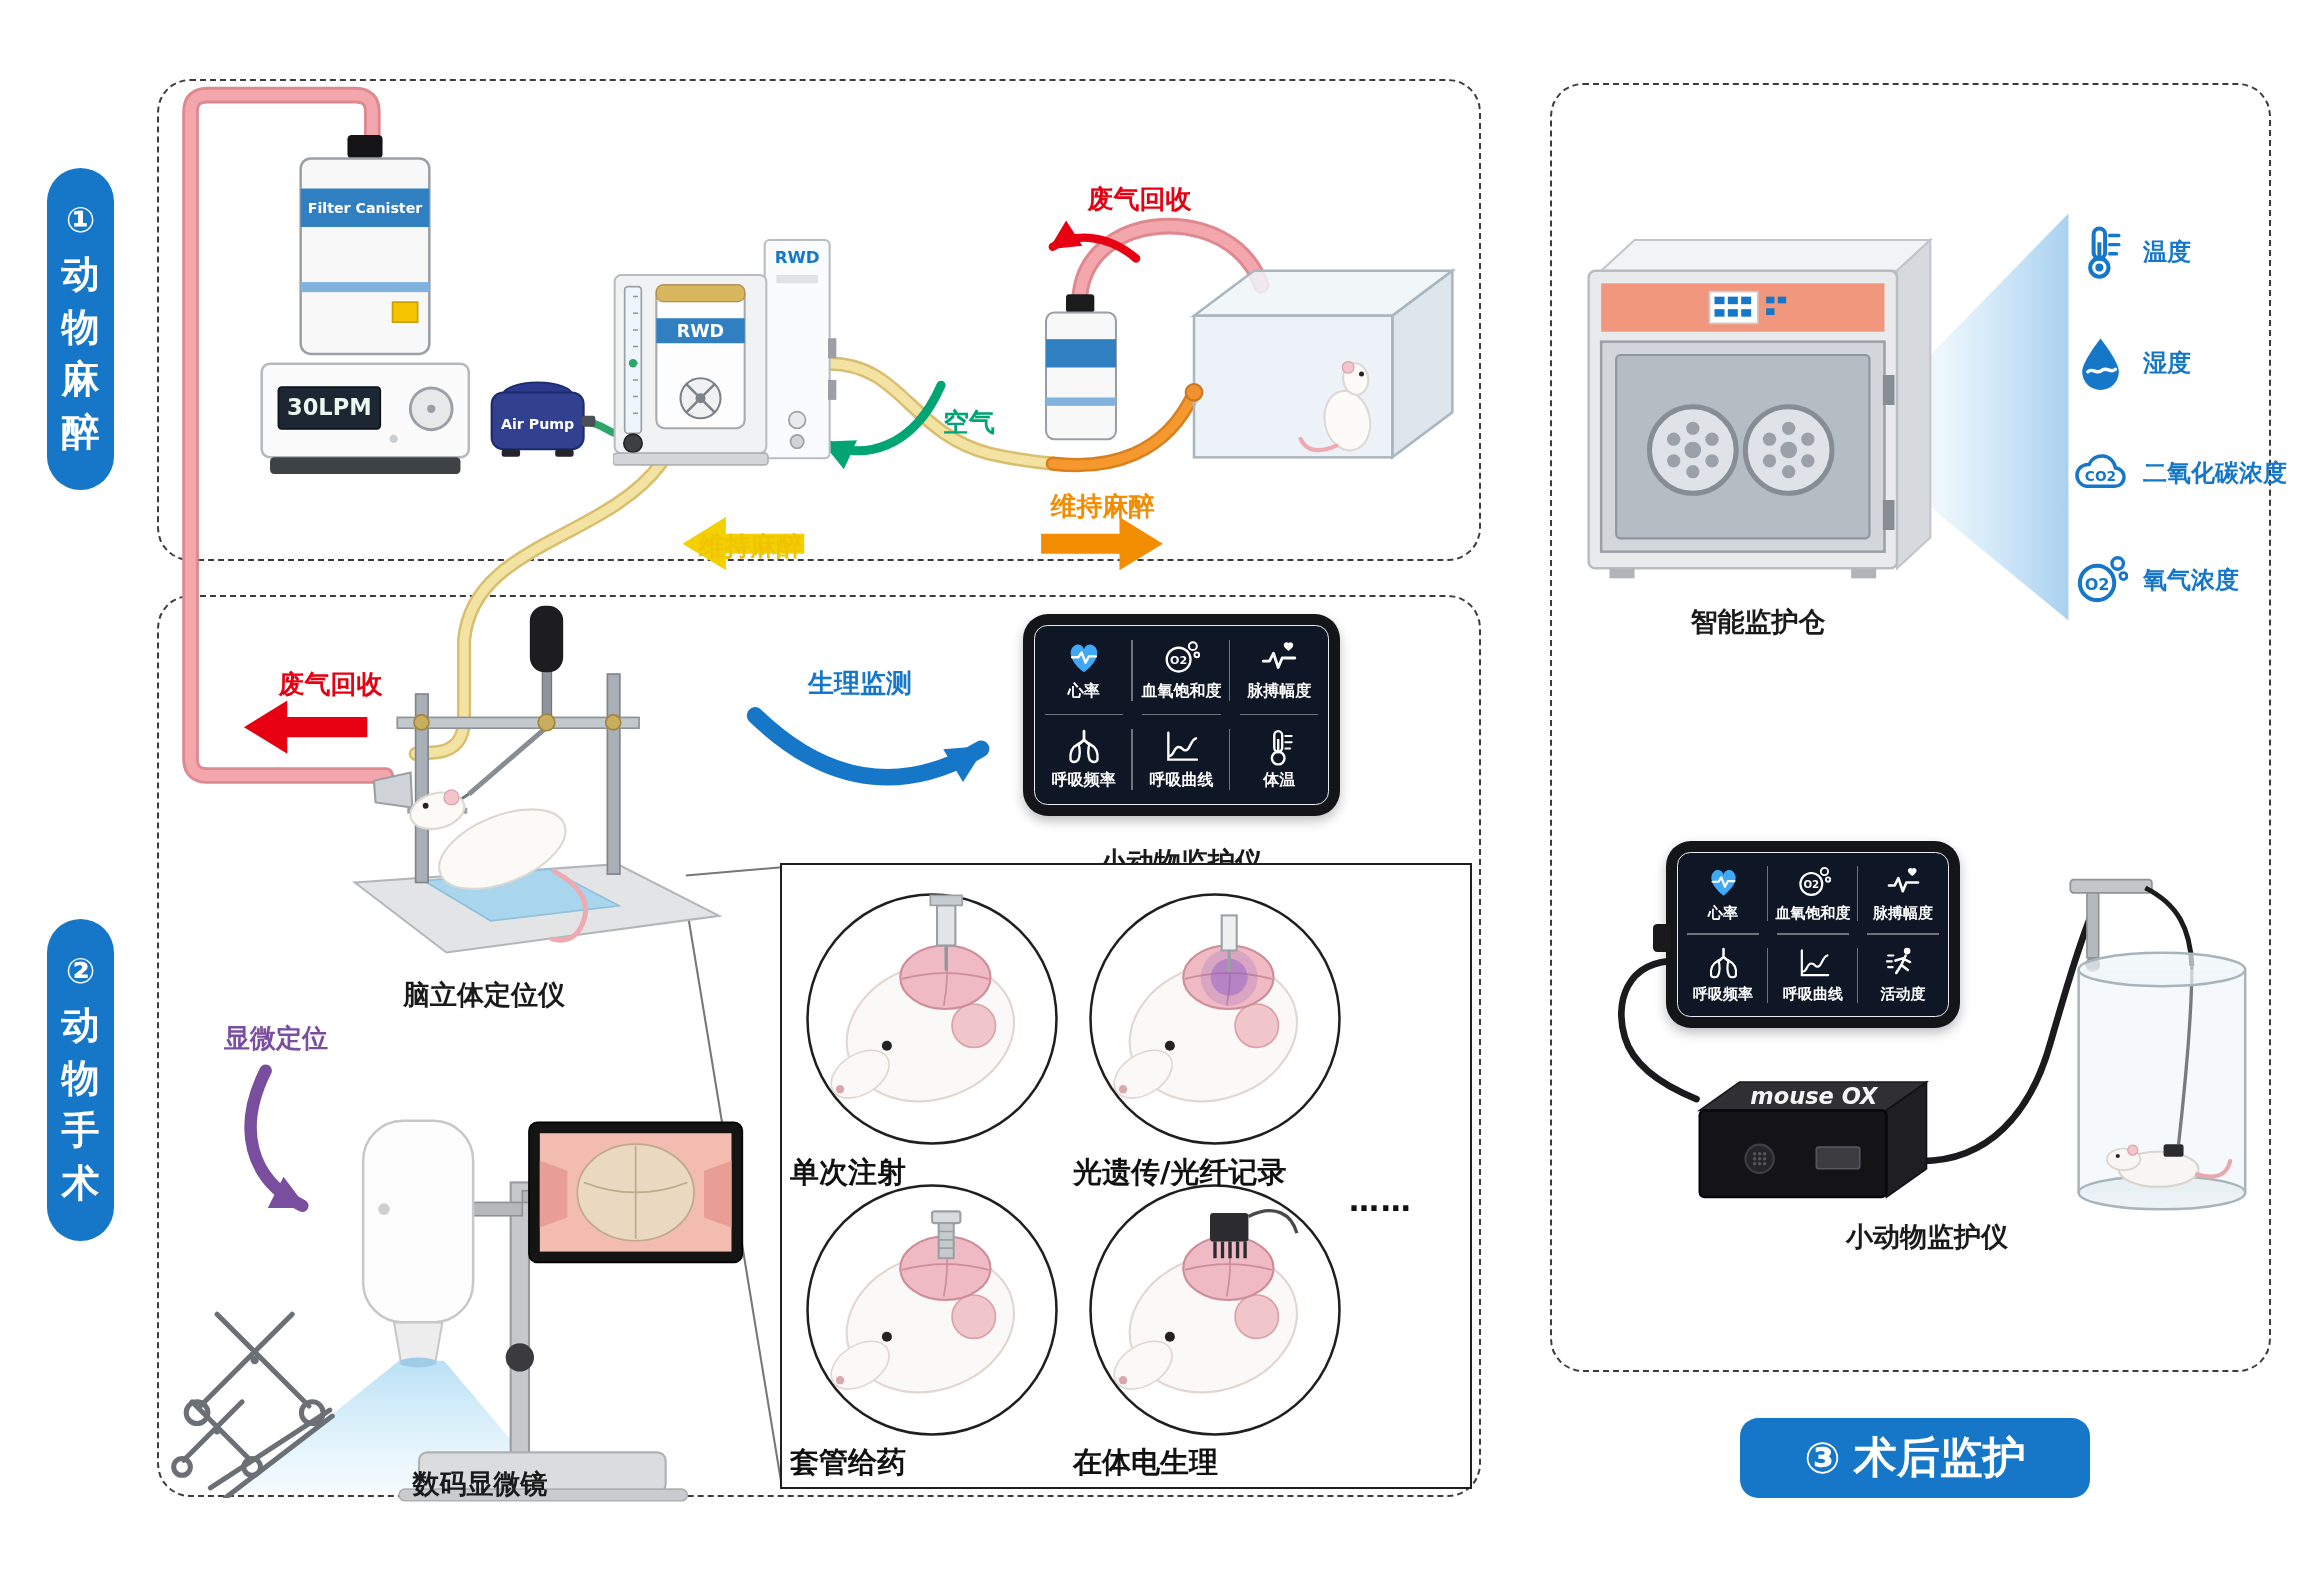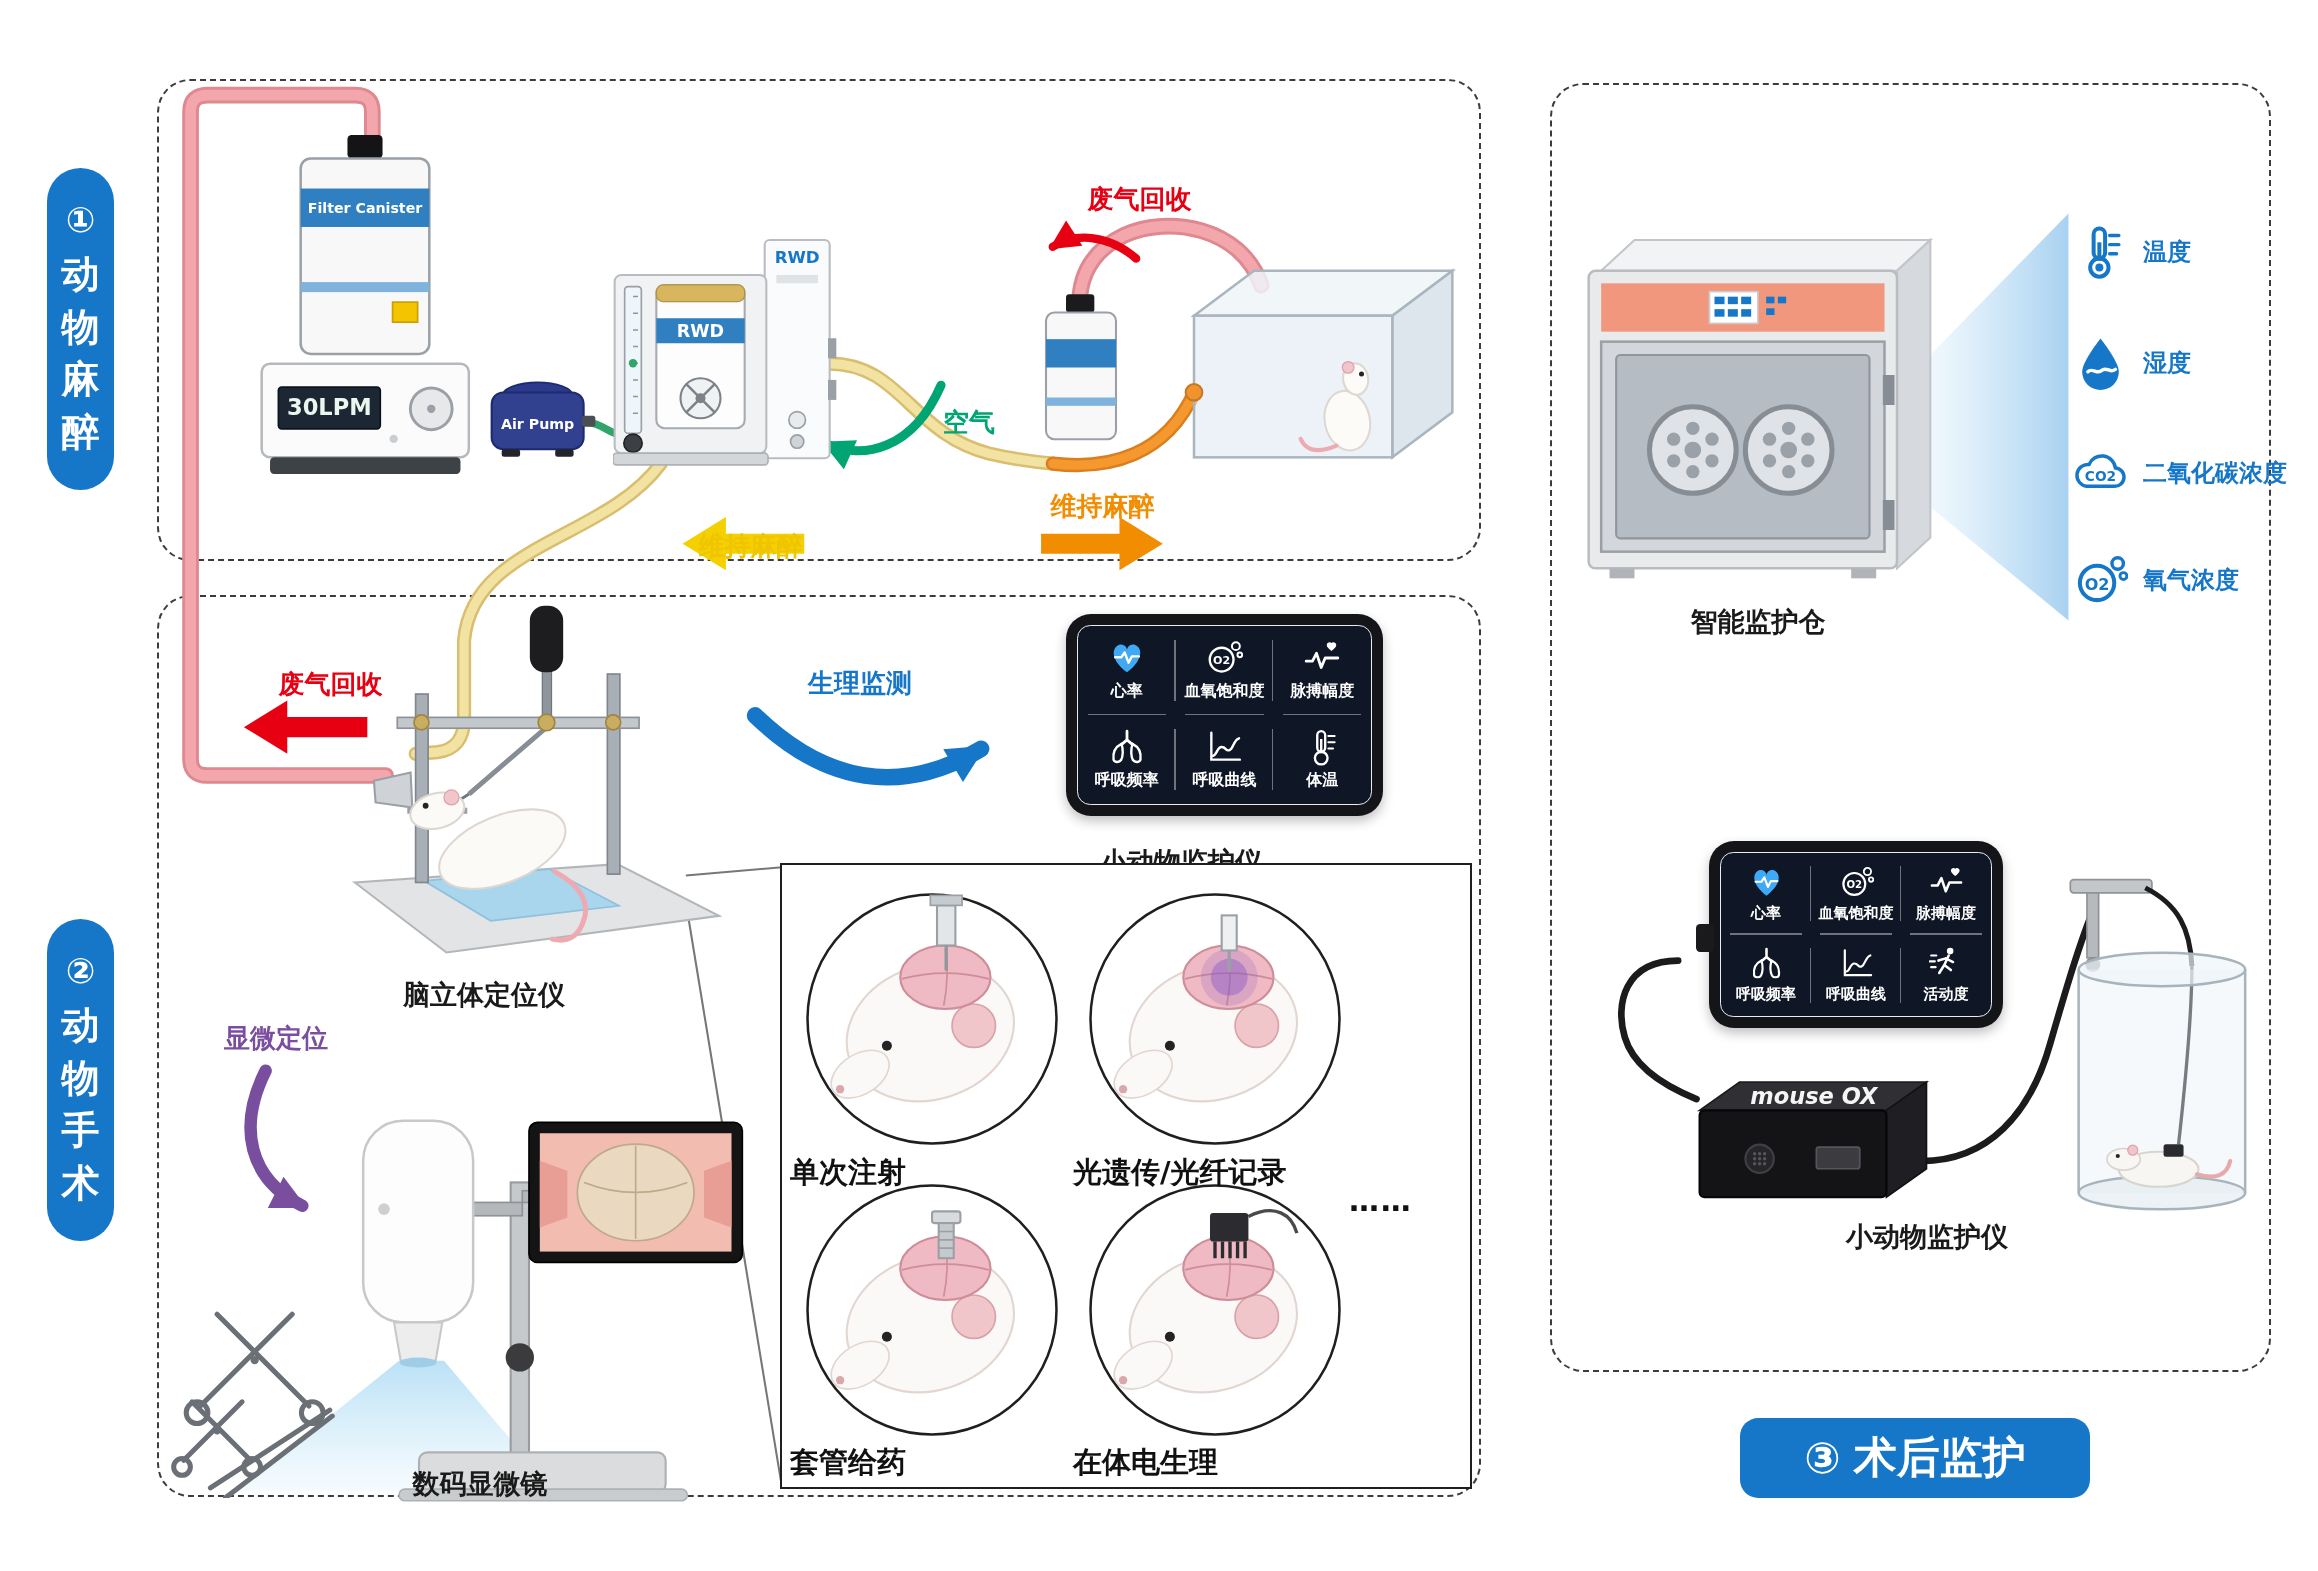--- a/index.html
+++ b/index.html
@@ -17,21 +17,21 @@
 
   .caption { position:absolute; font-size:27px; font-weight:bold; color:#1a1a1a; text-align:center; }
   .flow-label { position:absolute; font-size:26px; font-weight:bold; text-align:center; white-space:nowrap; }
   .proc-label { position:absolute; width:284px; font-size:29px; font-weight:bold; color:#111; text-align:left; }
   .ellipsis { position:absolute; font-size:30px; font-weight:bold; color:#111; letter-spacing:1.7px; }
 
   .proc-box { position:absolute; border:2.5px solid #1f1f1f; background:#fff; }
   .proc-circle { position:absolute; }
 
   .tablet { position:absolute; background:#141518; border-radius:25px; padding:11px;
-            box-shadow:0 5px 11.7px rgba(0,0,0,0.25);margin-left:43px; }
+            box-shadow:0 5px 11.7px rgba(0,0,0,0.25); }
   .tablet-screen { width:100%; height:100%; background:#0f1726; border:1.7px solid #e9edf2; border-radius:13.3px;
             display:grid; grid-template-columns:repeat(3,1fr); grid-template-rows:1fr 1fr; overflow:hidden; }
   .mcell { position:relative; display:flex; flex-direction:column; align-items:center; justify-content:center; gap:4.2px; }
   .mcell svg.micon { width:38px; height:38px; }
   .mcell .mlabel { color:#fff; font-size:16px; font-weight:bold; white-space:nowrap; }
   .tablet-sm .mcell svg.micon { width:35px; height:35px; }
   .tablet-sm .mcell .mlabel { font-size:15px; }
   .mcell:not(:nth-child(3n))::after { content:""; position:absolute; right:0; top:16%; height:68%; width:1.3px; background:rgba(255,255,255,0.4); }
   .mcell:nth-child(-n+3)::before { content:""; position:absolute; bottom:0; left:10%; width:80%; height:1.3px; background:rgba(255,255,255,0.4); }
   .tablet-plug { position:absolute; width:18.3px; height:28px; background:#1a1a1d; border-radius:4.2px; }

